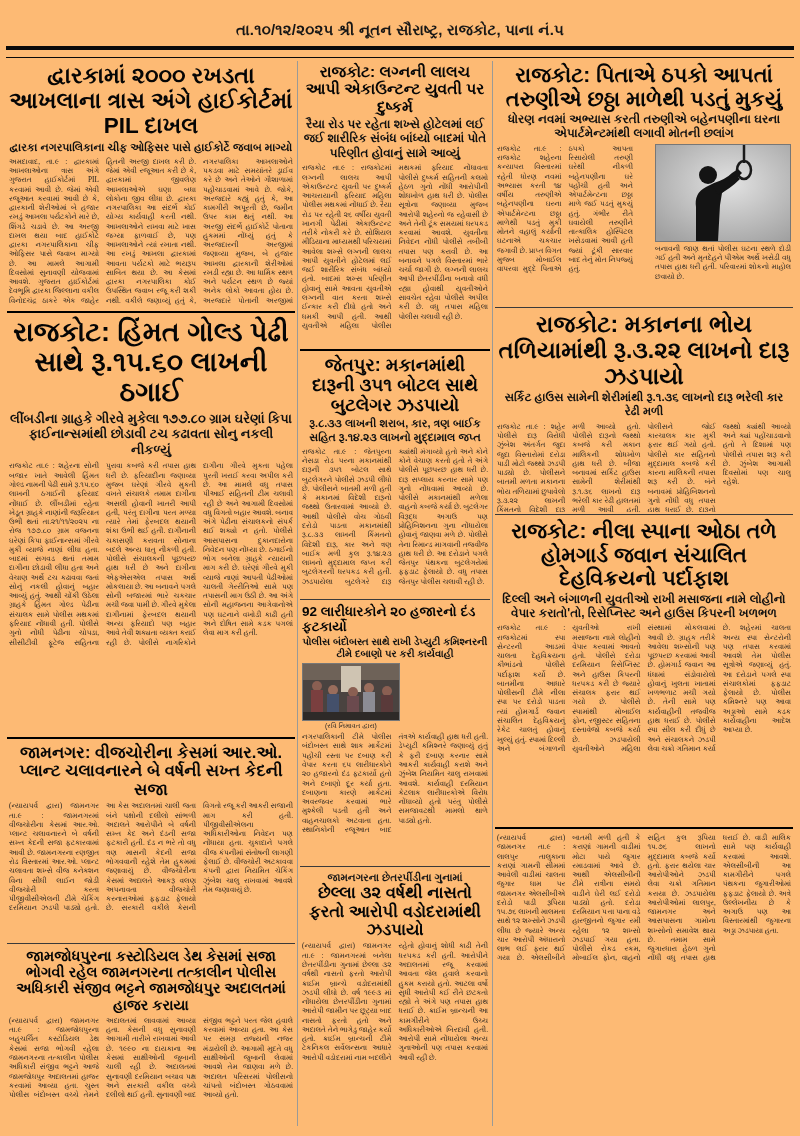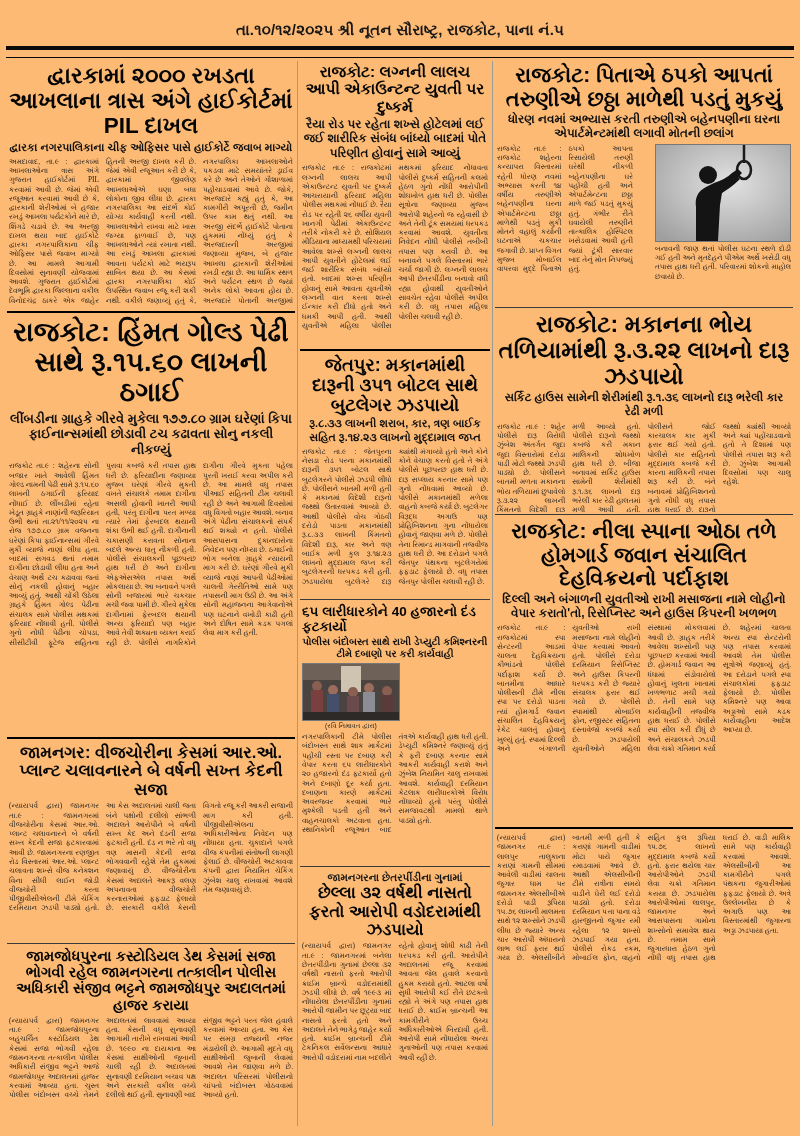--- a/index.html
+++ b/index.html
@@ -89,21 +89,21 @@
 
       <div class="story" style="height:240px">
         <div class="hl" style="font-size:18px">જેતપુર: મકાનમાંથી દારૂની ૩૫૧ બોટલ સાથે બુટલેગર ઝડપાયો</div>
         <div class="sub" style="font-size:11px;padding:2px 0 3px">રૂ.૮.૩૩ લાખની શરાબ, કાર, ત્રણ બાઈક સહિત રૂ.૧૪.૨૩ લાખનો મુદ્દામાલ જપ્ત</div>
         <div class="bodytxt c2" style="height:148px">રાજકોટ તા.૯ : જેતપુરના નેસડા રોડ પરના મકાનમાંથી દારૂની ૩૫૧ બોટલ સાથે બુટલેગરને પોલીસે ઝડપી લીધો છે. પોલીસને બાતમી મળી હતી કે મકાનમાં વિદેશી દારૂનો જથ્થો ઉતારવામાં આવ્યો છે. આથી પોલીસે વોચ ગોઠવી દરોડો પાડતા મકાનમાંથી રૂ.૮.૩૩ લાખની કિંમતનો વિદેશી દારૂ, કાર અને ત્રણ બાઈક મળી કુલ રૂ.૧૪.૨૩ લાખનો મુદ્દામાલ જપ્ત કરી બુટલેગરની ધરપકડ કરી હતી. ઝડપાયેલા બુટલેગરે દારૂ ક્યાંથી મંગાવ્યો હતો અને કોને કોને વેચાણ કરતો હતો તે અંગે પોલીસે પૂછપરછ હાથ ધરી છે. દારૂ સપ્લાય કરનાર સામે પણ ગુનો નોંધવામાં આવ્યો છે. પોલીસે મકાનમાંથી મળેલા વાહનો કબજે કર્યા છે. બુટલેગર વિરૂદ્ધ અગાઉ પણ પ્રોહિબિશનના ગુના નોંધાયેલા હોવાનું જાણવા મળે છે. પોલીસે તેના રિમાન્ડ માગવાની તજવીજ હાથ ધરી છે. આ દરોડાને પગલે જેતપુર પંથકના બુટલેગરોમાં ફફડાટ ફેલાયો છે. વધુ તપાસ જેતપુર પોલીસ ચલાવી રહી છે.</div>
       </div>
 
       <div class="hr-thin"></div>
 
       <div class="story" style="height:258px">
-        <div class="hl" style="font-size:13.5px;text-align:left">૬૫ લારીધારકોને 40 હજારનો દંડ ફટકાર્યો</div>
+        <div class="hl" style="font-size:13.5px;text-align:left">92 લારીધારકોને ૨૦ હજારનો દંડ ફટકાર્યો</div>
         <div class="sub" style="font-size:10px;padding:2px 0 3px">પોલીસ બંદોબસ્ત સાથે રાખી ડેપ્યુટી કમિશ્નરની ટીમે દબાણો પર કરી કાર્યવાહી</div>
         <div class="flexrow">
           <div>
             <div class="photo-frame" style="width:96px;height:56px">
               <svg width="96" height="56" viewBox="0 0 96 56">
                 <rect width="96" height="56" fill="#4a4340"></rect>
                 <rect x="0" y="0" width="96" height="16" fill="#6e6258"></rect>
                 <rect x="38" y="2" width="20" height="26" fill="#cfc4b2"></rect>
                 <circle cx="14" cy="22" r="5" fill="#8a5f52"></circle>
                   <rect x="8" y="26" width="12" height="30" fill="#7a3f3f"></rect>

